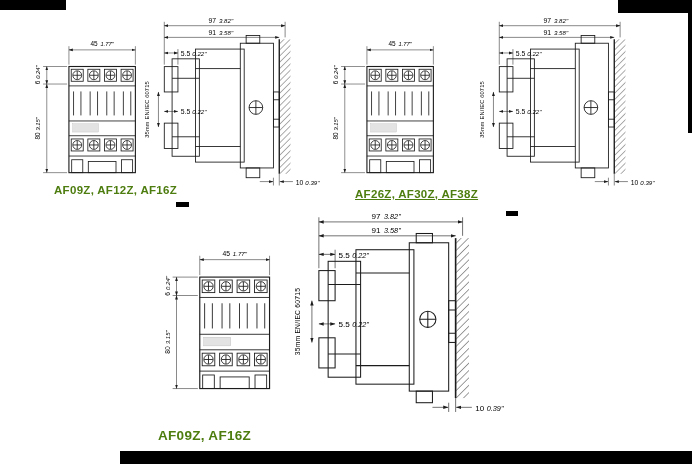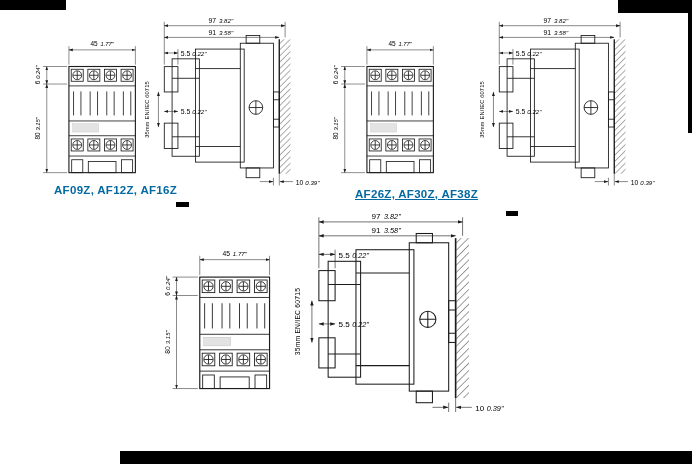--- a/index.html
+++ b/index.html
@@ -1,19 +1,19 @@
 <!DOCTYPE html>
 <html><head>
 <meta charset="utf-8">
 <style>
   * { margin:0; padding:0; box-sizing:border-box; }
   body { background:#9a9a9a; }
   .page {
     position:relative; width:692px; height:464px; background:#ffffff;
-    overflow:hidden; font-family:"Liberation Sans", sans-serif; color:#0369a1;
+    overflow:hidden; font-family:"Liberation Sans", sans-serif; color:#4d7c0f;
   }
   .bar { position:absolute; background:#000; }
   .drawing { position:absolute; overflow:visible; }
   .caption {
     position:absolute; font-weight:bold; font-size:11.5px; letter-spacing:0.3px;
     white-space:nowrap;
   }
   .caption.large { font-size:13.5px; }
 
   
@@ -303,14 +303,15 @@
       <line x1="162" y1="172" x2="148.5" y2="172" marker-end="url(#mA)"></line>
     </g>
     <text x="88" y="9.5" text-anchor="middle"><tspan>97</tspan><tspan class="in" dx="3">3.82"</tspan></text>
     <text x="88" y="21.5" text-anchor="middle"><tspan>91</tspan><tspan class="in" dx="3">3.58"</tspan></text>
     <text x="47" y="43"><tspan>5.5</tspan><tspan class="in" dx="2">0.22"</tspan></text>
     <text x="47" y="103"><tspan>5.5</tspan><tspan class="in" dx="2">0.22"</tspan></text>
     <text class="rail" x="14" y="98" transform="rotate(-90 14 98)" text-anchor="middle"><tspan>35mm EN/IEC 60715</tspan></text>
     <text x="165" y="175"><tspan>10</tspan><tspan class="in" dx="2">0.39"</tspan></text>
   </svg>
 
+  <div class="caption large" style="left:158px; top:428px;">AF09Z, AF16Z</div>
 
 </div>
 
 </body></html>

